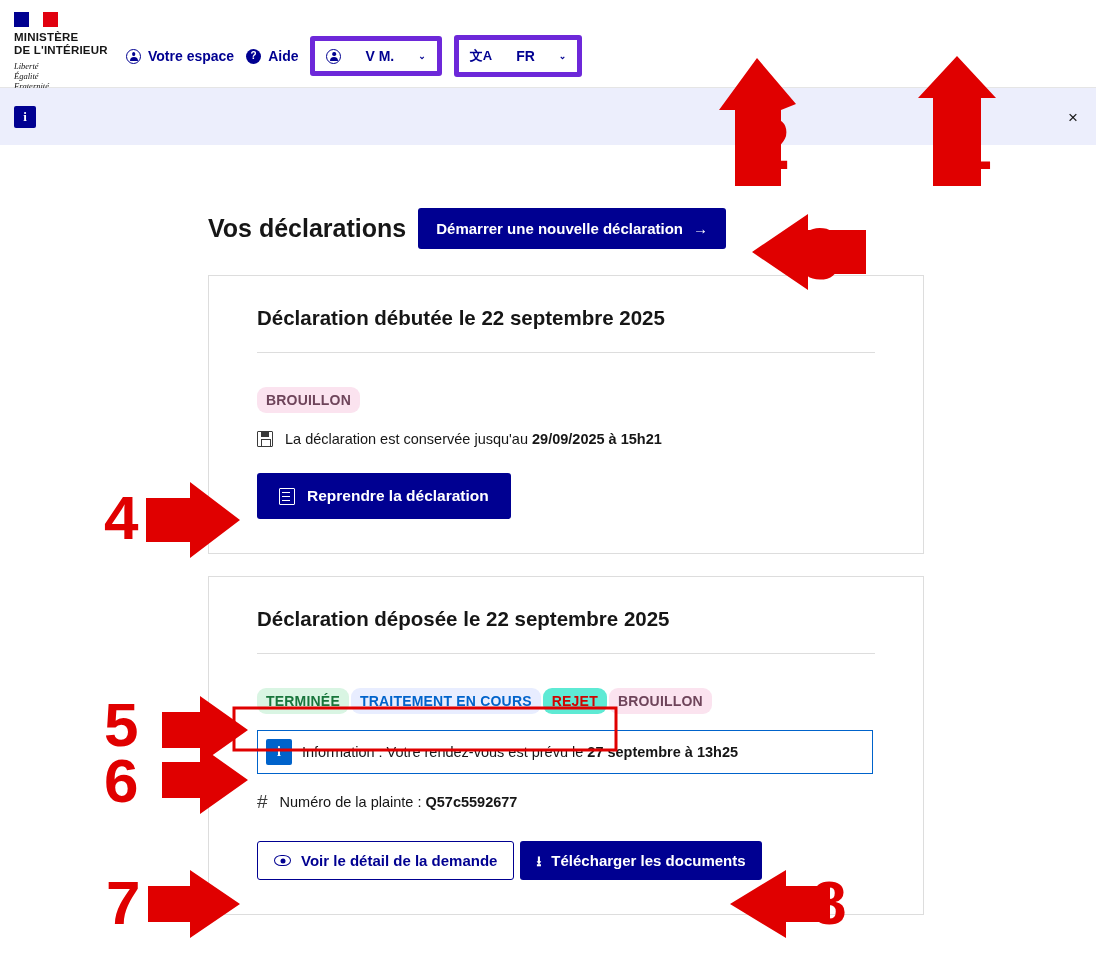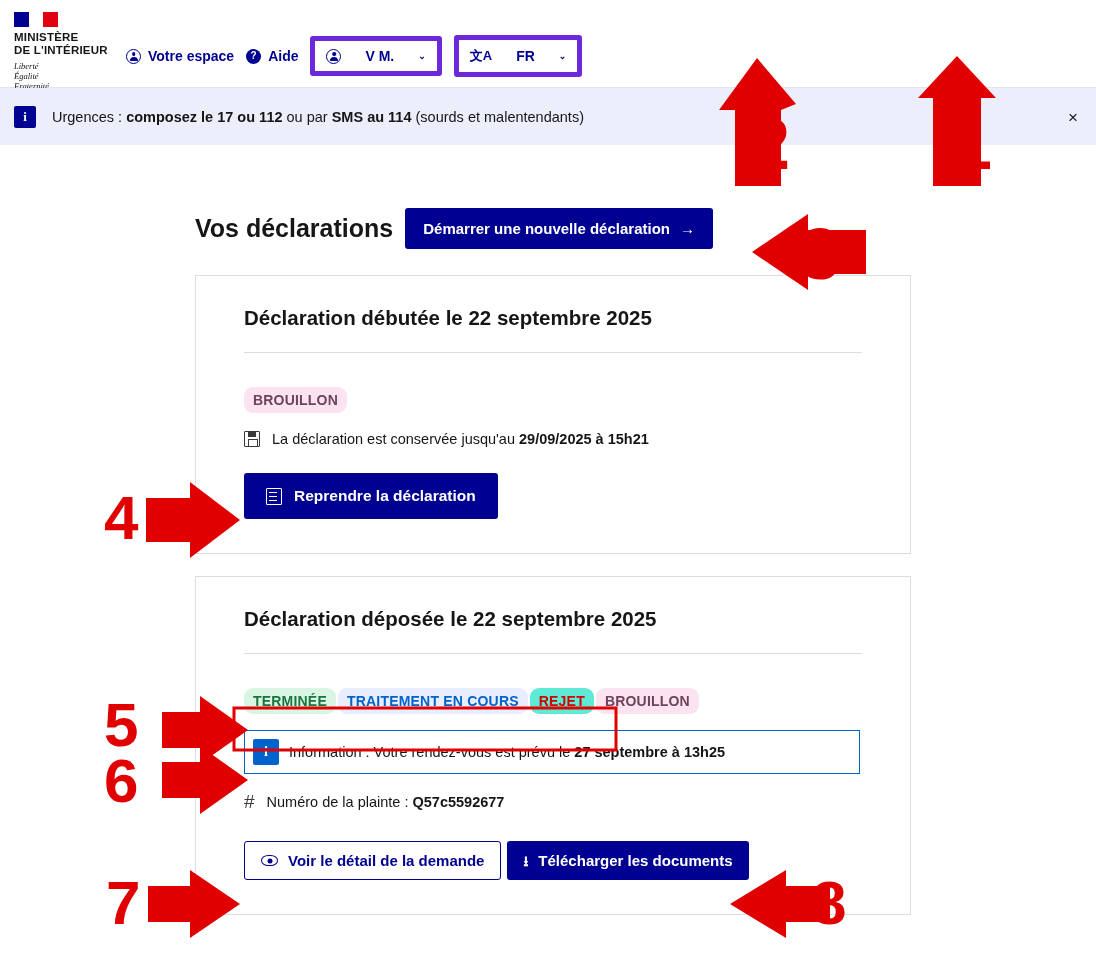--- a/index.html
+++ b/index.html
@@ -94,21 +94,21 @@
     flex: 0 0 auto; font-family: "Liberation Serif", serif;
   }
   .alert-text { margin-left: 16px; font-size: 14.5px; color: #161616; }
   .alert-text b { font-weight: 700; }
   .alert-close {
     position: absolute; right: 18px; top: 50%; transform: translateY(-50%);
     font-size: 17px; color: #161616; cursor: pointer; line-height: 1;
   }
 
   
-  .main { padding: 0 0 0 3px; }
+  .main { padding: 0 0 0 16px; }
   .row-title {
     display: flex; align-items: center; gap: 12px;
     margin: 62px 0 0 192px;
   }
   .h1 { font-size: 25px; font-weight: 700; color: #161616; }
   .btn {
     display: inline-flex; align-items: center; gap: 10px;
     font-size: 15px; font-weight: 700; border-radius: 3px;
     cursor: pointer; white-space: nowrap;
   }
@@ -253,21 +253,20 @@
       <div class="tool-btn">
         <span class="lang-icon">文A</span>
         <span>FR</span>
         <span class="chev">⌄</span>
       </div>
     </div>
   </div>
 
   <div class="alert">
     <span class="alert-icon">i</span>
-    <span class="alert-text"><span>Urgences : </span><b>composez le 17 ou 112</b><span> ou par </span><b>SMS au 114</b><span> (sourds et malentendants)</span></span>
     <span class="alert-close">×</span>
   </div>
 
   <div class="main">
 
     <div class="row-title">
       <div class="h1">Vos déclarations</div>
       <div class="btn btn-primary">
         <span>Démarrer une nouvelle déclaration</span>
         <span>→</span>

